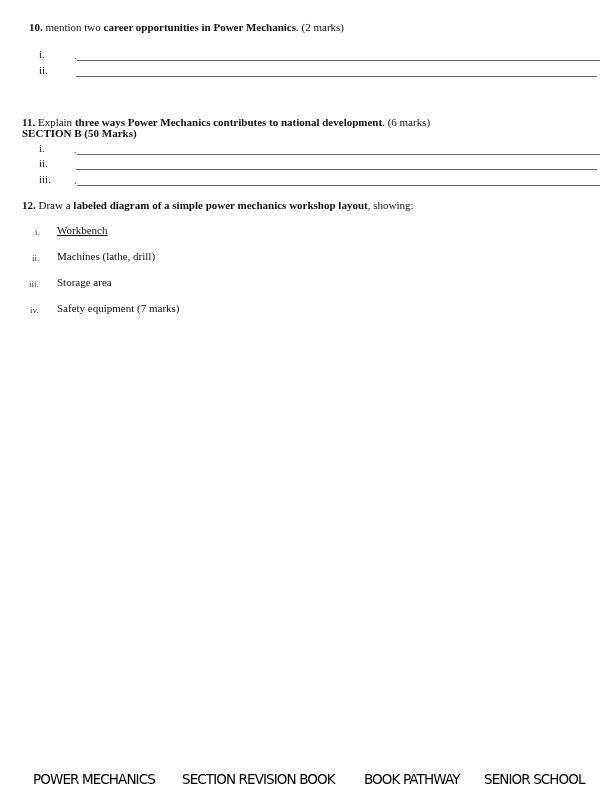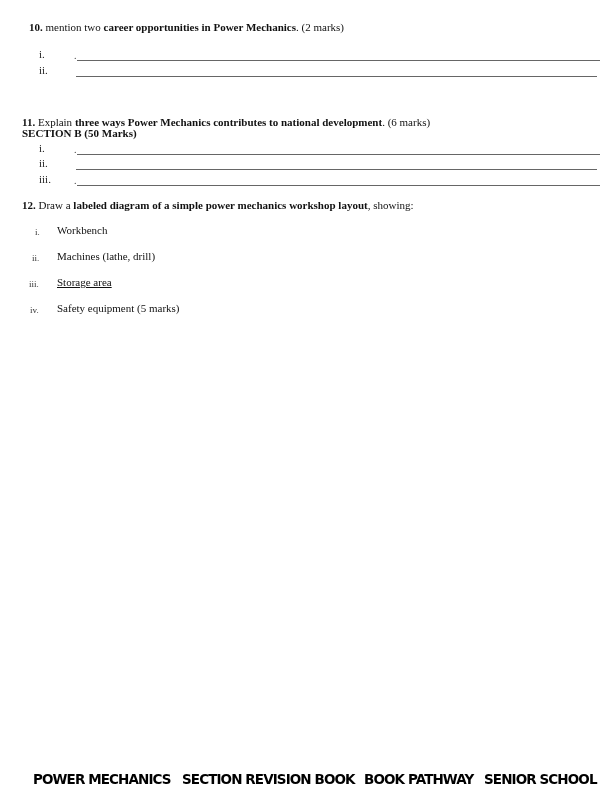--- a/index.html
+++ b/index.html
@@ -10,21 +10,21 @@
     .abs { position:absolute; }
     .q { font-size:11px; white-space:nowrap; }
     .q b { font-weight:bold; }
     .section { font-size:11px; font-weight:bold;margin-top:37px; }
     .num { font-size:11px; color:#222; }
     .line { position:absolute; height:0; border-top:1px solid #666; }
     .dot { position:absolute; font-size:10px; color:#444; }
     .rnum { font-size:9px; color:#333; }
     .item { font-size:11px; }
     .footer {
-      font-family:"DejaVu Sans", sans-serif; font-weight:bold; font-size:13.5px;
+      font-family:"DejaVu Sans", sans-serif; font-weight:normal; font-size:13.5px;
       letter-spacing:-0.9px; color:#000; white-space:nowrap;
     }
   </style>
 </head>
 <body>
 
 <div class="abs q" style="left:22px; top:21px;margin-left:7px;">
   <b>10.</b><span> mention two </span><b>career opportunities in Power Mechanics</b><span>. (2 marks)</span>
 </div>
 
@@ -50,27 +50,27 @@
 
 <div class="abs num" style="left:39px; top:173px;">iii.</div>
 <span class="dot" style="left:74px; top:175px;">.</span>
 <div class="line" style="left:77px; width:523px; top:185px;"></div>
 
 <div class="abs q" style="left:22px; top:199px;">
   <b>12.</b><span> Draw a </span><b>labeled diagram of a simple power mechanics workshop layout</b><span>, showing:</span>
 </div>
 
 <div class="abs rnum" style="left:35px; top:227px;">i.</div>
-<div class="abs item" style="left:57px; top:224px;">Workbench</div>
+<div class="abs item" style="left:57px; top:224px;text-decoration:underline;">Workbench</div>
 
 <div class="abs rnum" style="left:32px; top:253px;">ii.</div>
 <div class="abs item" style="left:57px; top:250px;text-align:center;">Machines (lathe, drill)</div>
 
 <div class="abs rnum" style="left:29px; top:279px;">iii.</div>
-<div class="abs item" style="left:57px; top:276px;text-decoration:underline;">Storage area</div>
+<div class="abs item" style="left:57px; top:276px;">Storage area</div>
 
 <div class="abs rnum" style="left:30px; top:305px;text-align:right;">iv.</div>
-<div class="abs item" style="left:57px; top:302px;">Safety equipment (5 marks)</div>
+<div class="abs item" style="left:57px; top:302px;">Safety equipment (7 marks)</div>
 
 <div class="abs footer" style="left:33px; top:771px;">POWER MECHANICS</div>
 <div class="abs footer" style="left:182px; top:771px;">SECTION REVISION BOOK</div>
 <div class="abs footer" style="left:364px; top:771px;">BOOK PATHWAY</div>
 <div class="abs footer" style="left:484px; top:771px;">SENIOR SCHOOL</div>
 
 </body></html>

